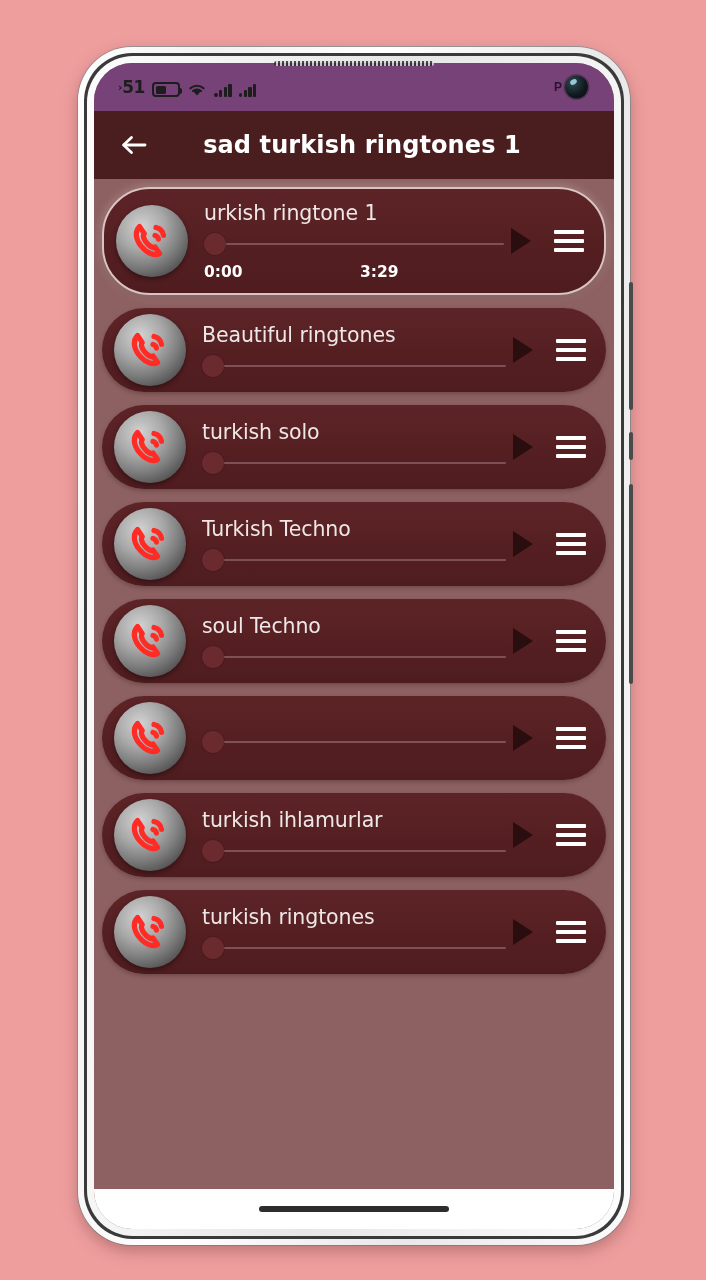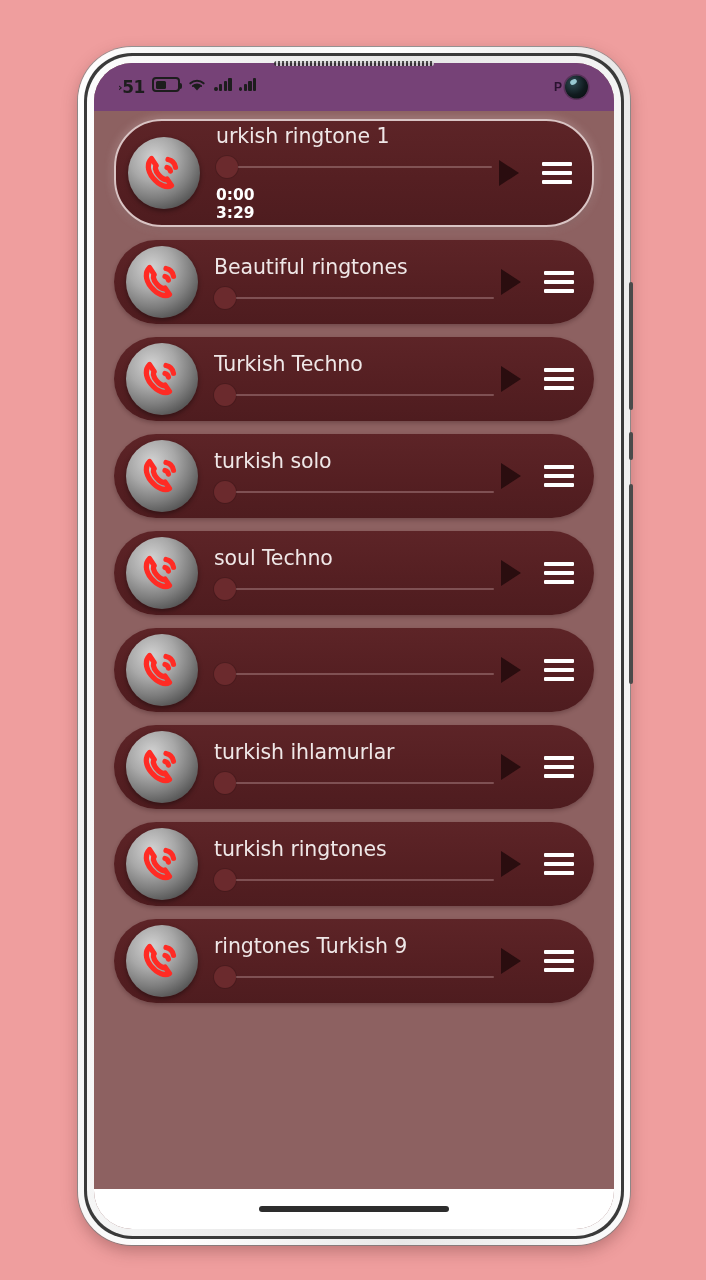--- a/index.html
+++ b/index.html
@@ -85,21 +85,21 @@
     height: 48px;
     background: #764277;
     display: flex;
     align-items: center;
     padding: 0 22px 0 24px;
     position: relative;
     flex: none;
   }
   .sb-left {
     display: flex;
-    align-items: flex-start;
+    align-items: flex-end;
     gap: 7px;
   }
   .sb-time {
     color: #1d1d1d;
     font-size: 17px;
     font-weight: 700;
     letter-spacing: -0.4px;
     font-family: "DejaVu Sans", sans-serif;
   }
   .sb-time .tiny { font-size: 11px; vertical-align: 2px; }
@@ -208,21 +208,21 @@
 
   
   .list-area {
     flex: 1;
     background: #8d6161;
     padding: 8px 0 0 0;
     position: relative;
     overflow: hidden;
   }
   .list-scroll {
-    padding: 0 20px;
+    padding: 0 8px;
     display: flex;
     flex-direction: column;
     gap: 13px;
   }
 
   .card {
     position: relative;
     background: linear-gradient(180deg, #5d2427 0%, #551f22 55%, #4e1c1f 100%);
     border-radius: 48px;
     height: 84px;
@@ -290,21 +290,20 @@
     border-radius: 50%;
     background: #6b2a2d;
     box-shadow: 0 0 0 1px rgba(0,0,0,.12);
   }
 
   .time-row {
     display: flex;
     justify-content: space-between;
     margin-top: 8px;
     padding-right: 36%;
-    flex-direction: column;
   }
   .time-row span {
     color: #ffffff;
     font-size: 15.5px;
     font-weight: 700;
     font-family: "DejaVu Sans", sans-serif;
   }
 
   .card-actions {
     display: flex;
@@ -393,20 +392,29 @@
           <i></i>
             <i></i>
             <i></i>
             <i></i>
         </div>
       </div>
       <div class="sb-glyph">P</div>
       <div class="punch-hole"></div>
     </div>
 
+    <div class="app-bar">
+      <div class="back-arrow">
+        <svg width="30" height="26" viewBox="0 0 30 26">
+          <path d="M26 13 H5" stroke="#ffffff" stroke-width="2.8" stroke-linecap="round"></path>
+          <path d="M12.5 5.5 L4.6 13 L12.5 20.5" stroke="#ffffff" stroke-width="2.8" fill="none" stroke-linecap="round" stroke-linejoin="round"></path>
+        </svg>
+      </div>
+      <div class="app-title">sad turkish ringtones 1</div>
+    </div>
 
     <div class="list-area">
       <div class="list-scroll" id="list-scroll">
           <div class="card expanded">
             <div class="ring-icon">
 <svg width="54" height="54" viewBox="0 0 54 54">
   <g fill="none" stroke="#ff2b24" stroke-width="5.2" stroke-linecap="round" stroke-linejoin="round">
     <path d="M14.5 12.5 c-4.5 4.5 -4.5 12 1.5 19.5 c6 7.5 14 10.5 18.5 7.5 l-4.5 -6.5 c-2 1.2 -5.5 -0.6 -8.5 -4.3 c-3 -3.7 -3.8 -7.3 -2.2 -9.1 z"></path>
     <path d="M31 13.5 a9.5 9.5 0 0 1 7.5 7.8"></path>
     <path d="M30 21.5 a4.6 4.6 0 0 1 3.4 3.6"></path>
@@ -467,20 +475,48 @@
             <div class="ring-icon">
 <svg width="54" height="54" viewBox="0 0 54 54">
   <g fill="none" stroke="#ff2b24" stroke-width="5.2" stroke-linecap="round" stroke-linejoin="round">
     <path d="M14.5 12.5 c-4.5 4.5 -4.5 12 1.5 19.5 c6 7.5 14 10.5 18.5 7.5 l-4.5 -6.5 c-2 1.2 -5.5 -0.6 -8.5 -4.3 c-3 -3.7 -3.8 -7.3 -2.2 -9.1 z"></path>
     <path d="M31 13.5 a9.5 9.5 0 0 1 7.5 7.8"></path>
     <path d="M30 21.5 a4.6 4.6 0 0 1 3.4 3.6"></path>
   </g>
 </svg>
             </div>
             <div class="card-body">
+              <div class="card-title">turkish solo</div>
+              <div class="seek-row">
+                <div class="seek-track"></div>
+                <div class="seek-thumb"></div>
+              </div>
+            </div>
+            <div class="card-actions">
+              <div class="play-btn">
+                <div class="tri"></div>
+              </div>
+              <div class="menu-btn">
+                <i></i>
+                <i></i>
+                <i></i>
+              </div>
+            </div>
+          </div>
+          <div class="card">
+            <div class="ring-icon">
+<svg width="54" height="54" viewBox="0 0 54 54">
+  <g fill="none" stroke="#ff2b24" stroke-width="5.2" stroke-linecap="round" stroke-linejoin="round">
+    <path d="M14.5 12.5 c-4.5 4.5 -4.5 12 1.5 19.5 c6 7.5 14 10.5 18.5 7.5 l-4.5 -6.5 c-2 1.2 -5.5 -0.6 -8.5 -4.3 c-3 -3.7 -3.8 -7.3 -2.2 -9.1 z"></path>
+    <path d="M31 13.5 a9.5 9.5 0 0 1 7.5 7.8"></path>
+    <path d="M30 21.5 a4.6 4.6 0 0 1 3.4 3.6"></path>
+  </g>
+</svg>
+            </div>
+            <div class="card-body">
               <div class="card-title">Turkish Techno</div>
               <div class="seek-row">
                 <div class="seek-track"></div>
                 <div class="seek-thumb"></div>
               </div>
             </div>
             <div class="card-actions">
               <div class="play-btn">
                 <div class="tri"></div>
               </div>
@@ -495,21 +531,21 @@
             <div class="ring-icon">
 <svg width="54" height="54" viewBox="0 0 54 54">
   <g fill="none" stroke="#ff2b24" stroke-width="5.2" stroke-linecap="round" stroke-linejoin="round">
     <path d="M14.5 12.5 c-4.5 4.5 -4.5 12 1.5 19.5 c6 7.5 14 10.5 18.5 7.5 l-4.5 -6.5 c-2 1.2 -5.5 -0.6 -8.5 -4.3 c-3 -3.7 -3.8 -7.3 -2.2 -9.1 z"></path>
     <path d="M31 13.5 a9.5 9.5 0 0 1 7.5 7.8"></path>
     <path d="M30 21.5 a4.6 4.6 0 0 1 3.4 3.6"></path>
   </g>
 </svg>
             </div>
             <div class="card-body">
-              <div class="card-title">turkish solo</div>
+              <div class="card-title">soul Techno</div>
               <div class="seek-row">
                 <div class="seek-track"></div>
                 <div class="seek-thumb"></div>
               </div>
             </div>
             <div class="card-actions">
               <div class="play-btn">
                 <div class="tri"></div>
               </div>
               <div class="menu-btn">
@@ -523,21 +559,20 @@
             <div class="ring-icon">
 <svg width="54" height="54" viewBox="0 0 54 54">
   <g fill="none" stroke="#ff2b24" stroke-width="5.2" stroke-linecap="round" stroke-linejoin="round">
     <path d="M14.5 12.5 c-4.5 4.5 -4.5 12 1.5 19.5 c6 7.5 14 10.5 18.5 7.5 l-4.5 -6.5 c-2 1.2 -5.5 -0.6 -8.5 -4.3 c-3 -3.7 -3.8 -7.3 -2.2 -9.1 z"></path>
     <path d="M31 13.5 a9.5 9.5 0 0 1 7.5 7.8"></path>
     <path d="M30 21.5 a4.6 4.6 0 0 1 3.4 3.6"></path>
   </g>
 </svg>
             </div>
             <div class="card-body">
-              <div class="card-title">soul Techno</div>
               <div class="seek-row">
                 <div class="seek-track"></div>
                 <div class="seek-thumb"></div>
               </div>
             </div>
             <div class="card-actions">
               <div class="play-btn">
                 <div class="tri"></div>
               </div>
               <div class="menu-btn">
@@ -551,20 +586,21 @@
             <div class="ring-icon">
 <svg width="54" height="54" viewBox="0 0 54 54">
   <g fill="none" stroke="#ff2b24" stroke-width="5.2" stroke-linecap="round" stroke-linejoin="round">
     <path d="M14.5 12.5 c-4.5 4.5 -4.5 12 1.5 19.5 c6 7.5 14 10.5 18.5 7.5 l-4.5 -6.5 c-2 1.2 -5.5 -0.6 -8.5 -4.3 c-3 -3.7 -3.8 -7.3 -2.2 -9.1 z"></path>
     <path d="M31 13.5 a9.5 9.5 0 0 1 7.5 7.8"></path>
     <path d="M30 21.5 a4.6 4.6 0 0 1 3.4 3.6"></path>
   </g>
 </svg>
             </div>
             <div class="card-body">
+              <div class="card-title">turkish ihlamurlar</div>
               <div class="seek-row">
                 <div class="seek-track"></div>
                 <div class="seek-thumb"></div>
               </div>
             </div>
             <div class="card-actions">
               <div class="play-btn">
                 <div class="tri"></div>
               </div>
               <div class="menu-btn">
@@ -578,77 +614,21 @@
             <div class="ring-icon">
 <svg width="54" height="54" viewBox="0 0 54 54">
   <g fill="none" stroke="#ff2b24" stroke-width="5.2" stroke-linecap="round" stroke-linejoin="round">
     <path d="M14.5 12.5 c-4.5 4.5 -4.5 12 1.5 19.5 c6 7.5 14 10.5 18.5 7.5 l-4.5 -6.5 c-2 1.2 -5.5 -0.6 -8.5 -4.3 c-3 -3.7 -3.8 -7.3 -2.2 -9.1 z"></path>
     <path d="M31 13.5 a9.5 9.5 0 0 1 7.5 7.8"></path>
     <path d="M30 21.5 a4.6 4.6 0 0 1 3.4 3.6"></path>
   </g>
 </svg>
             </div>
             <div class="card-body">
-              <div class="card-title">turkish ihlamurlar</div>
-              <div class="seek-row">
-                <div class="seek-track"></div>
-                <div class="seek-thumb"></div>
-              </div>
-            </div>
-            <div class="card-actions">
-              <div class="play-btn">
-                <div class="tri"></div>
-              </div>
-              <div class="menu-btn">
-                <i></i>
-                <i></i>
-                <i></i>
-              </div>
-            </div>
-          </div>
-          <div class="card">
-            <div class="ring-icon">
-<svg width="54" height="54" viewBox="0 0 54 54">
-  <g fill="none" stroke="#ff2b24" stroke-width="5.2" stroke-linecap="round" stroke-linejoin="round">
-    <path d="M14.5 12.5 c-4.5 4.5 -4.5 12 1.5 19.5 c6 7.5 14 10.5 18.5 7.5 l-4.5 -6.5 c-2 1.2 -5.5 -0.6 -8.5 -4.3 c-3 -3.7 -3.8 -7.3 -2.2 -9.1 z"></path>
-    <path d="M31 13.5 a9.5 9.5 0 0 1 7.5 7.8"></path>
-    <path d="M30 21.5 a4.6 4.6 0 0 1 3.4 3.6"></path>
-  </g>
-</svg>
-            </div>
-            <div class="card-body">
               <div class="card-title">turkish ringtones</div>
-              <div class="seek-row">
-                <div class="seek-track"></div>
-                <div class="seek-thumb"></div>
-              </div>
-            </div>
-            <div class="card-actions">
-              <div class="play-btn">
-                <div class="tri"></div>
-              </div>
-              <div class="menu-btn">
-                <i></i>
-                <i></i>
-                <i></i>
-              </div>
-            </div>
-          </div>
-          <div class="card">
-            <div class="ring-icon">
-<svg width="54" height="54" viewBox="0 0 54 54">
-  <g fill="none" stroke="#ff2b24" stroke-width="5.2" stroke-linecap="round" stroke-linejoin="round">
-    <path d="M14.5 12.5 c-4.5 4.5 -4.5 12 1.5 19.5 c6 7.5 14 10.5 18.5 7.5 l-4.5 -6.5 c-2 1.2 -5.5 -0.6 -8.5 -4.3 c-3 -3.7 -3.8 -7.3 -2.2 -9.1 z"></path>
-    <path d="M31 13.5 a9.5 9.5 0 0 1 7.5 7.8"></path>
-    <path d="M30 21.5 a4.6 4.6 0 0 1 3.4 3.6"></path>
-  </g>
-</svg>
-            </div>
-            <div class="card-body">
-              <div class="card-title">ringtones Turkish 9</div>
               <div class="seek-row">
                 <div class="seek-track"></div>
                 <div class="seek-thumb"></div>
               </div>
             </div>
             <div class="card-actions">
               <div class="play-btn">
                 <div class="tri"></div>
               </div>
               <div class="menu-btn">

